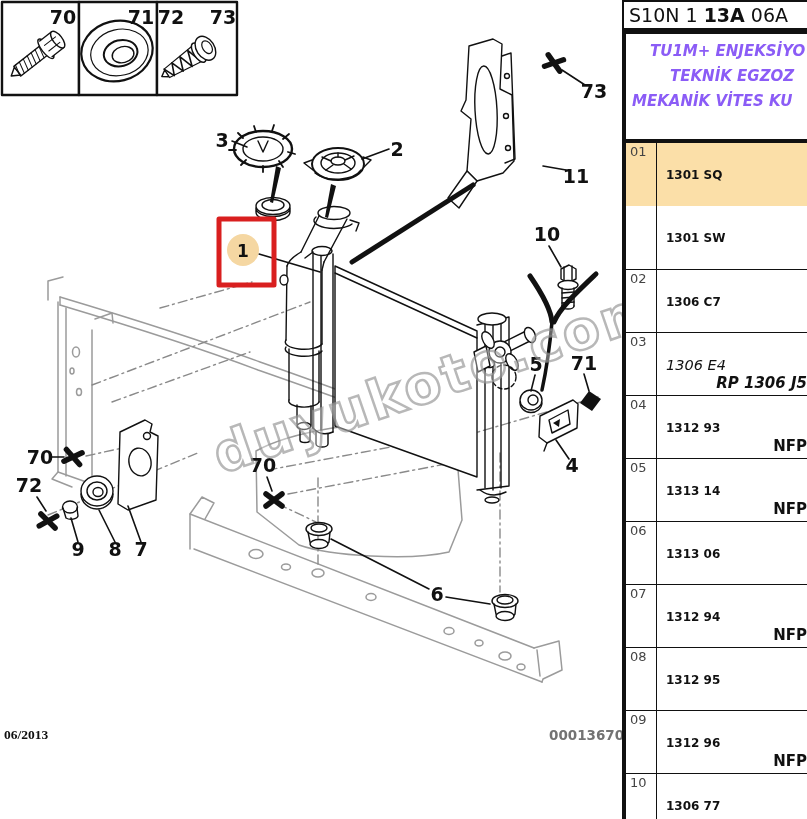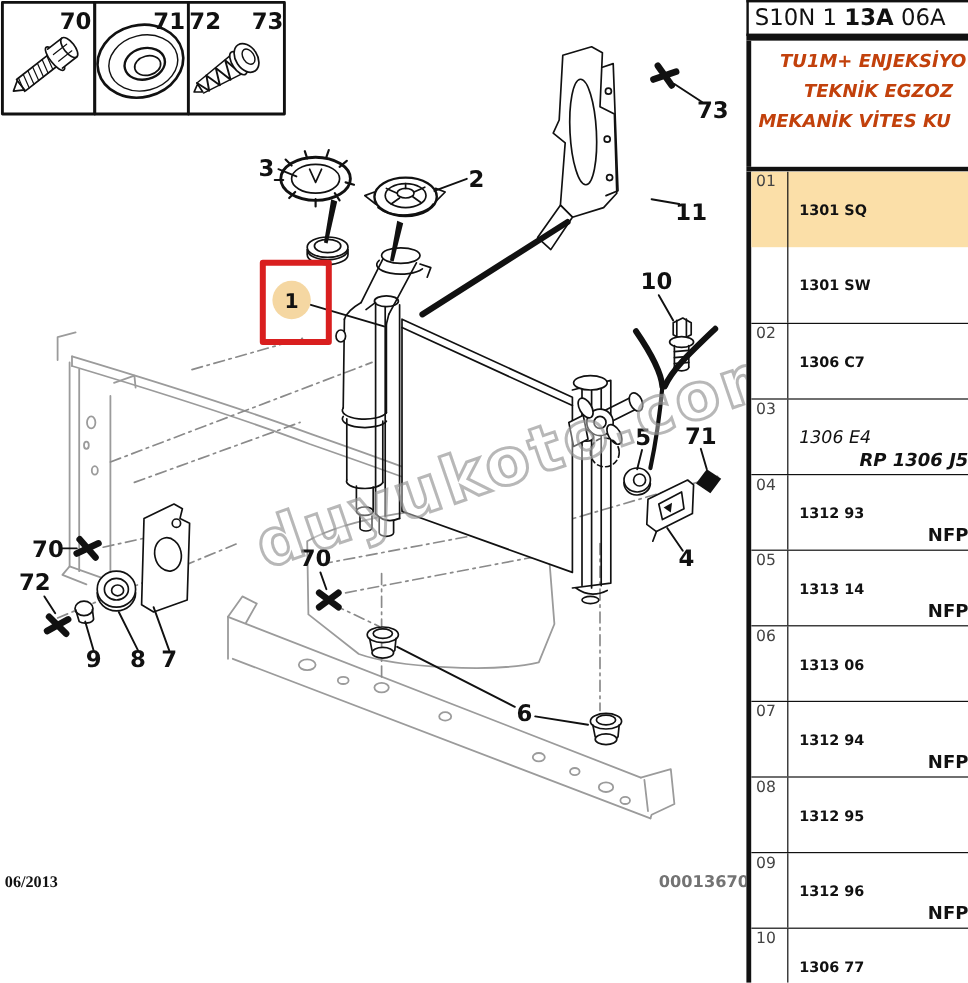--- a/index.html
+++ b/index.html
@@ -27,21 +27,21 @@
   
   #right-panel{position:absolute;left:622px;top:0;width:185px;height:819px;z-index:6;background:#fff;}
   .rp-header{
     position:absolute;left:0;top:0;width:200px;height:26px;
     border:2px solid #111;border-right:none;
     font-size:19px;color:#111;line-height:26px;padding-left:5px;background:#fff;white-space:nowrap;
   }
   .rp-header b{font-weight:bold;}
   .rp-bar1{position:absolute;left:0;top:30px;width:200px;height:4px;background:#111;}
   .rp-green{position:absolute;left:0;top:34px;width:200px;height:105px;border-left:4px solid #111;background:#fff;}
-  .g-line{position:absolute;font-size:15px;font-style:italic;font-weight:bold;color:#c2410c;white-space:nowrap;}
+  .g-line{position:absolute;font-size:15px;font-style:italic;font-weight:bold;color:#8b5cf6;white-space:nowrap;}
   .g1{left:24px;top:8px;}
   .g2{left:44px;top:33px;}
   .g3{left:6px;top:58px;}
   .rp-bar2{position:absolute;left:0;top:139px;width:200px;height:4px;background:#111;}
   #parts-table{position:absolute;left:0;top:143px;width:185px;height:676px;border-left:4px solid #111;background:#fff;overflow:hidden;}
   .prow{position:relative;display:flex;height:63px;border-top:1px solid #111;box-sizing:border-box;}
   .prow:first-child{border-top:none;}
   .prow.tall{height:126px;}
   .hl-stripe{position:absolute;left:0;top:0;right:0;height:63px;z-index:0;}
   .num{position:relative;z-index:1;width:26px;border-right:1px solid #111;font-size:13px;color:#444;padding:1px 0 0 4px;box-sizing:content-box;flex:none;}

